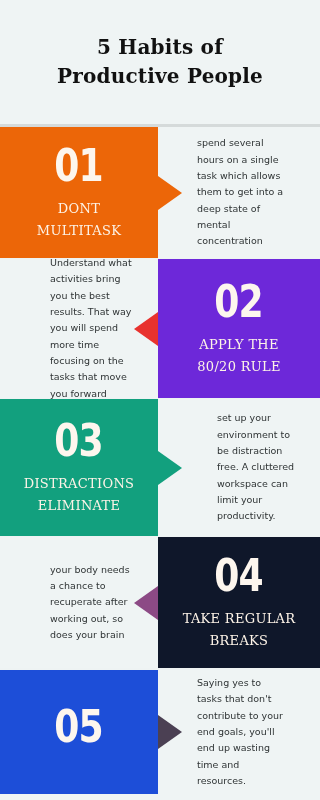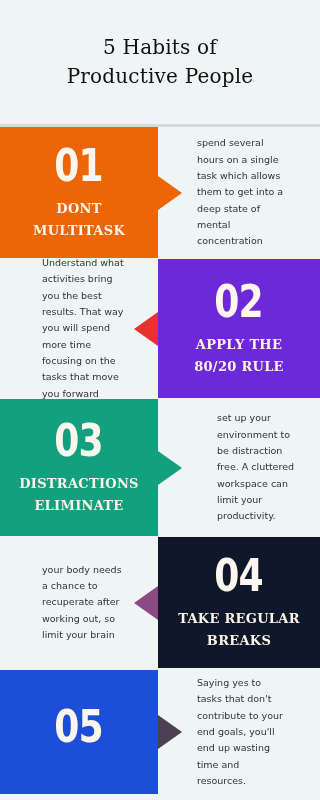--- a/index.html
+++ b/index.html
@@ -30,21 +30,21 @@
     background: #eff4f4;
     display: flex;
     flex-direction: column;
     align-items: center;
     justify-content: center;
     box-sizing: border-box;
     padding: 0 20px;
   }
   .header-title {
     font-family: "DejaVu Serif", serif;
-    font-weight: normal;
+    font-weight: bold;
     font-size: 20px;
     line-height: 1.45;
     color: #111111;
     text-align: center;
     letter-spacing: 0.2px;
     margin: 0;
   }
   .header-title .line { display: block; }
   .header-rule {
     position: absolute;
@@ -80,41 +80,41 @@
     font-weight: bold;
     font-size: 44px;
     line-height: 1;
     letter-spacing: -1px;
     color: #fdf6ee;
     transform: scaleX(0.82);
     margin-bottom: 10px;
   }
   .label {
     font-family: "DejaVu Serif", serif;
-    font-weight: bold;
+    font-weight: normal;
     font-size: 13px;
     line-height: 1.65;
     color: #fdf3e7;
     text-align: center;
     letter-spacing: 0.3px;
     padding: 0 8px;
   }
   .label .line { display: block; }
 
   
   .text-panel {
     position: absolute;
     top: 0;
     height: 100%;
     box-sizing: border-box;
     display: flex;
     align-items: center;
   }
   .text-panel.on-right { right: 0; width: 162px; padding: 0 20px 0 23px; }
-  .text-panel.on-left  { left: 8px;  width: 158px; padding: 0 22px 0 18px; }
+  .text-panel.on-left  { left: 16px;  width: 158px; padding: 0 22px 0 18px; }
   .body-text {
     font-family: "DejaVu Sans", sans-serif;
     font-size: 9.5px;
     line-height: 1.72;
     color: #2f3435;
     margin: 16px;
   }
 
   
   .arrow {
@@ -224,21 +224,21 @@
     <div class="light-bg"></div>
     <div class="panel panel-right" style="background:#0f172a">
       <div class="num">04</div>
       <div class="label">
         <span class="line">TAKE REGULAR</span>
         <span class="line">BREAKS</span>
       </div>
     </div>
     <div class="arrow point-left" style="color:#8c4a85"></div>
     <div class="text-panel on-left">
-      <p class="body-text">your body needs a chance to recuperate after working out, so limit your brain</p>
+      <p class="body-text">your body needs a chance to recuperate after working out, so does your brain</p>
     </div>
   </div>
 
   <div class="section" id="sec-5">
     <div class="light-bg"></div>
     <div class="panel panel-left" style="background:#1d4ed8">
       <div class="num">05</div>
     </div>
     <div class="arrow point-right" style="color:#4b4053"></div>
     <div class="text-panel on-right">

